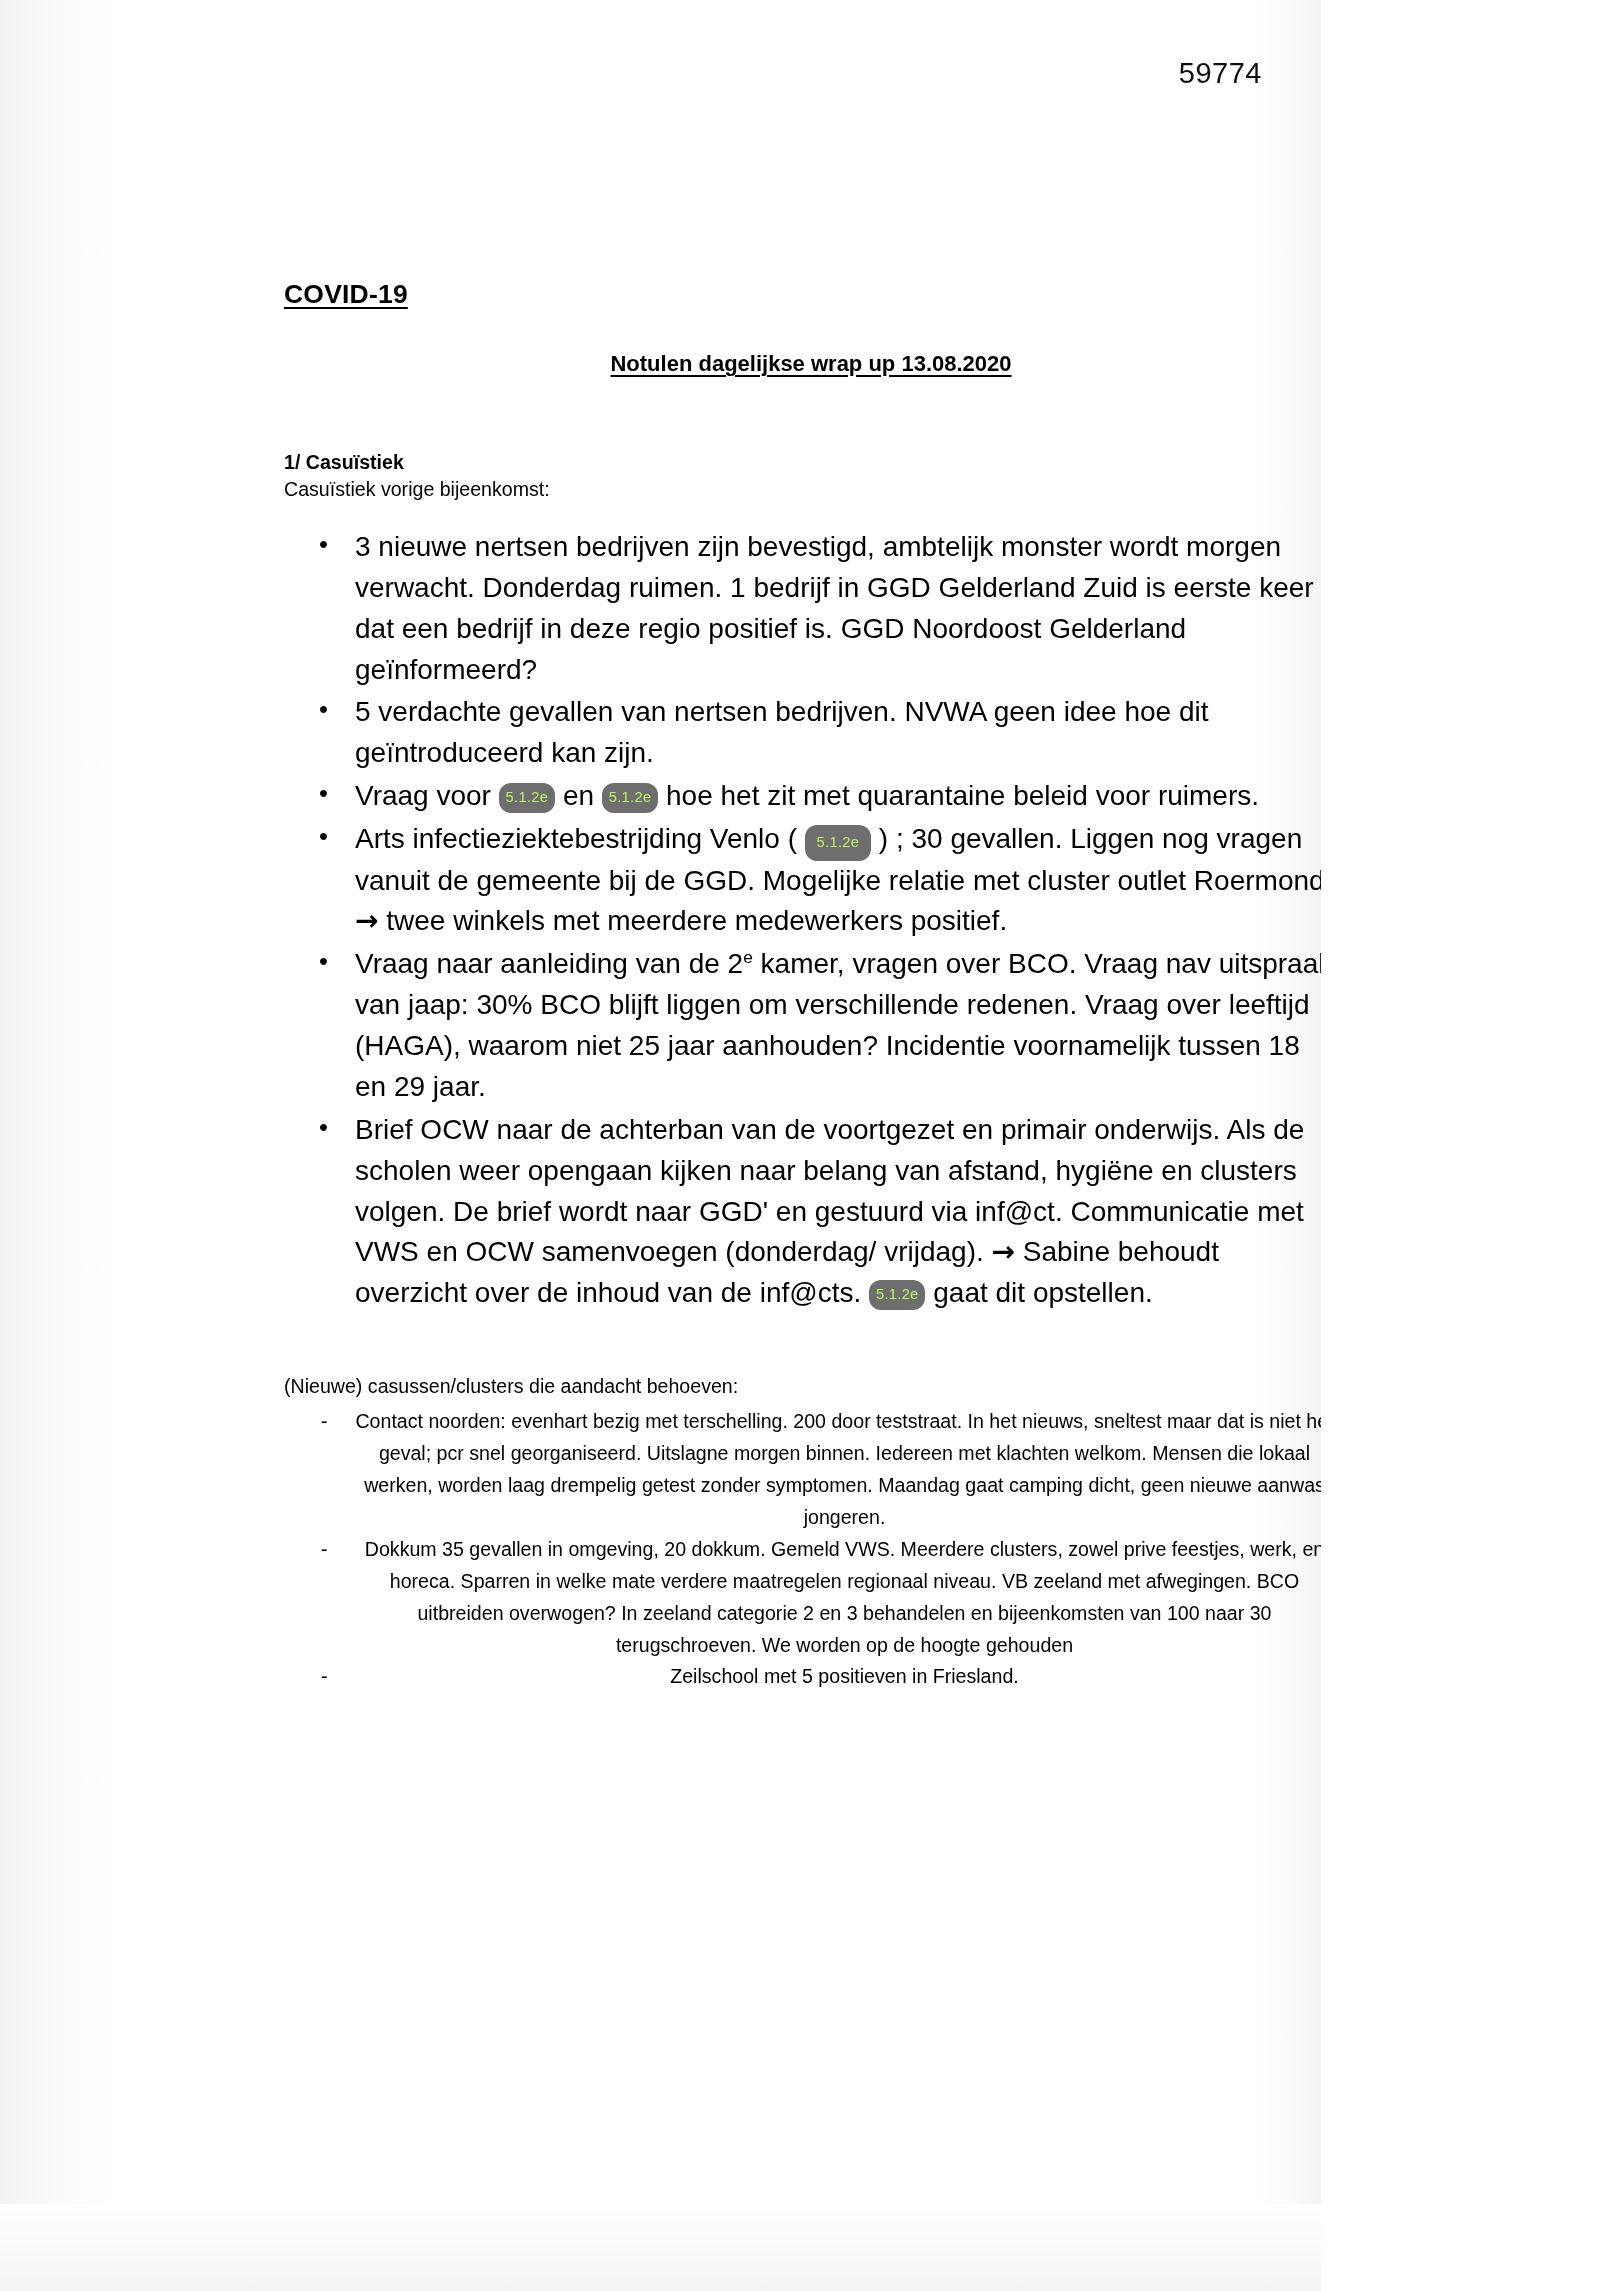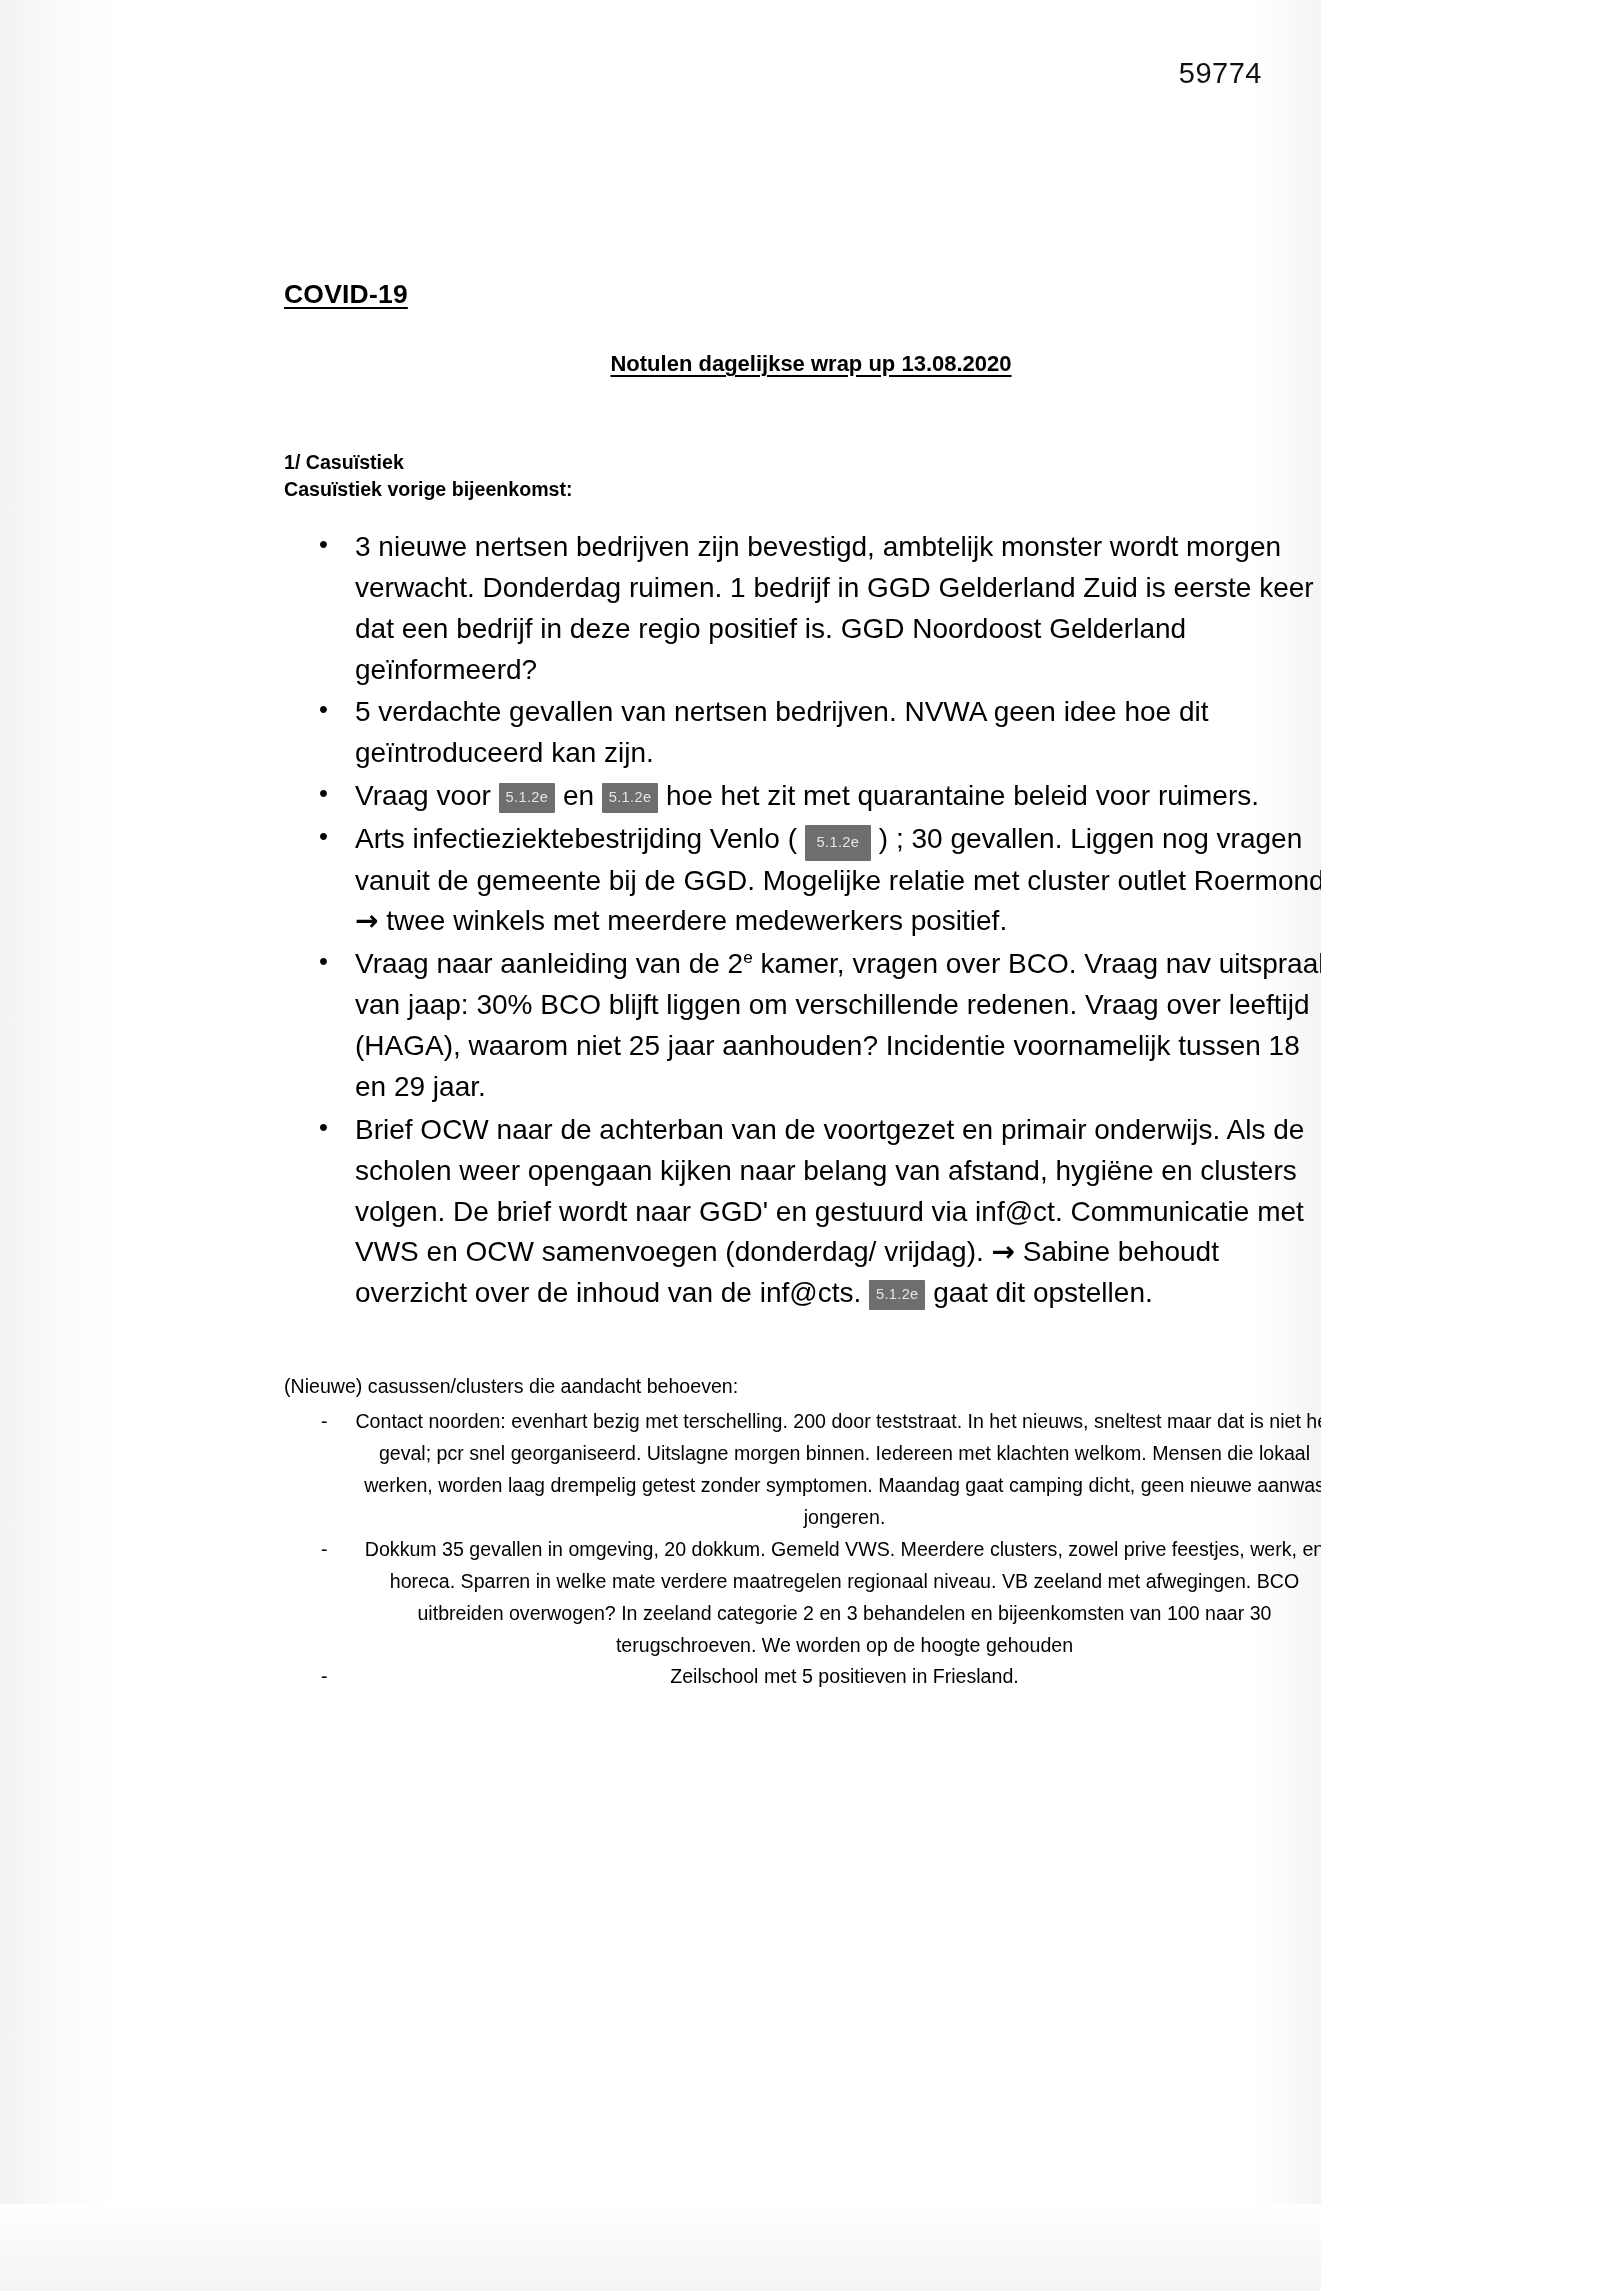--- a/index.html
+++ b/index.html
@@ -80,21 +80,20 @@
   }
 
   .section-heading {
     font-weight: bold;
     font-size: 19.6px;
     margin-top: 74px;
   }
   .section-subheading {
     font-size: 19.6px;
     margin-top: 3.9px;
-    font-weight: bold;
   }
 
   ul.main-bullets {
     list-style: none;
     margin: 26px 0 0 0;
     padding: 0;
   }
   ul.main-bullets > li {
     position: relative;
     padding-left: 71px;
@@ -106,28 +105,28 @@
     content: "\2022";
     position: absolute;
     left: 35px;
     top: -1px;
     font-size: 25.5px;
   }
 
   .redact {
     display: inline-block;
     background: #6e6e6e;
-    color: #e5e5e5;
+    color: #bef264;
     font-size: 14.7px;
     font-family: "Liberation Sans", sans-serif;
     line-height: 1;
     padding: 6.9px 6.9px 7.8px 6.9px;
     vertical-align: 2.9px;
     letter-spacing: 0.3px;
-    border-radius: 1px;
+    border-radius: 12px;
   }
   .redact.tall {
     padding: 9.8px 11.8px 10.8px 11.8px;
     vertical-align: 1px;
   }
 
   sup.ord {
     font-size: 0.62em;
     vertical-align: super;
     line-height: 0;

